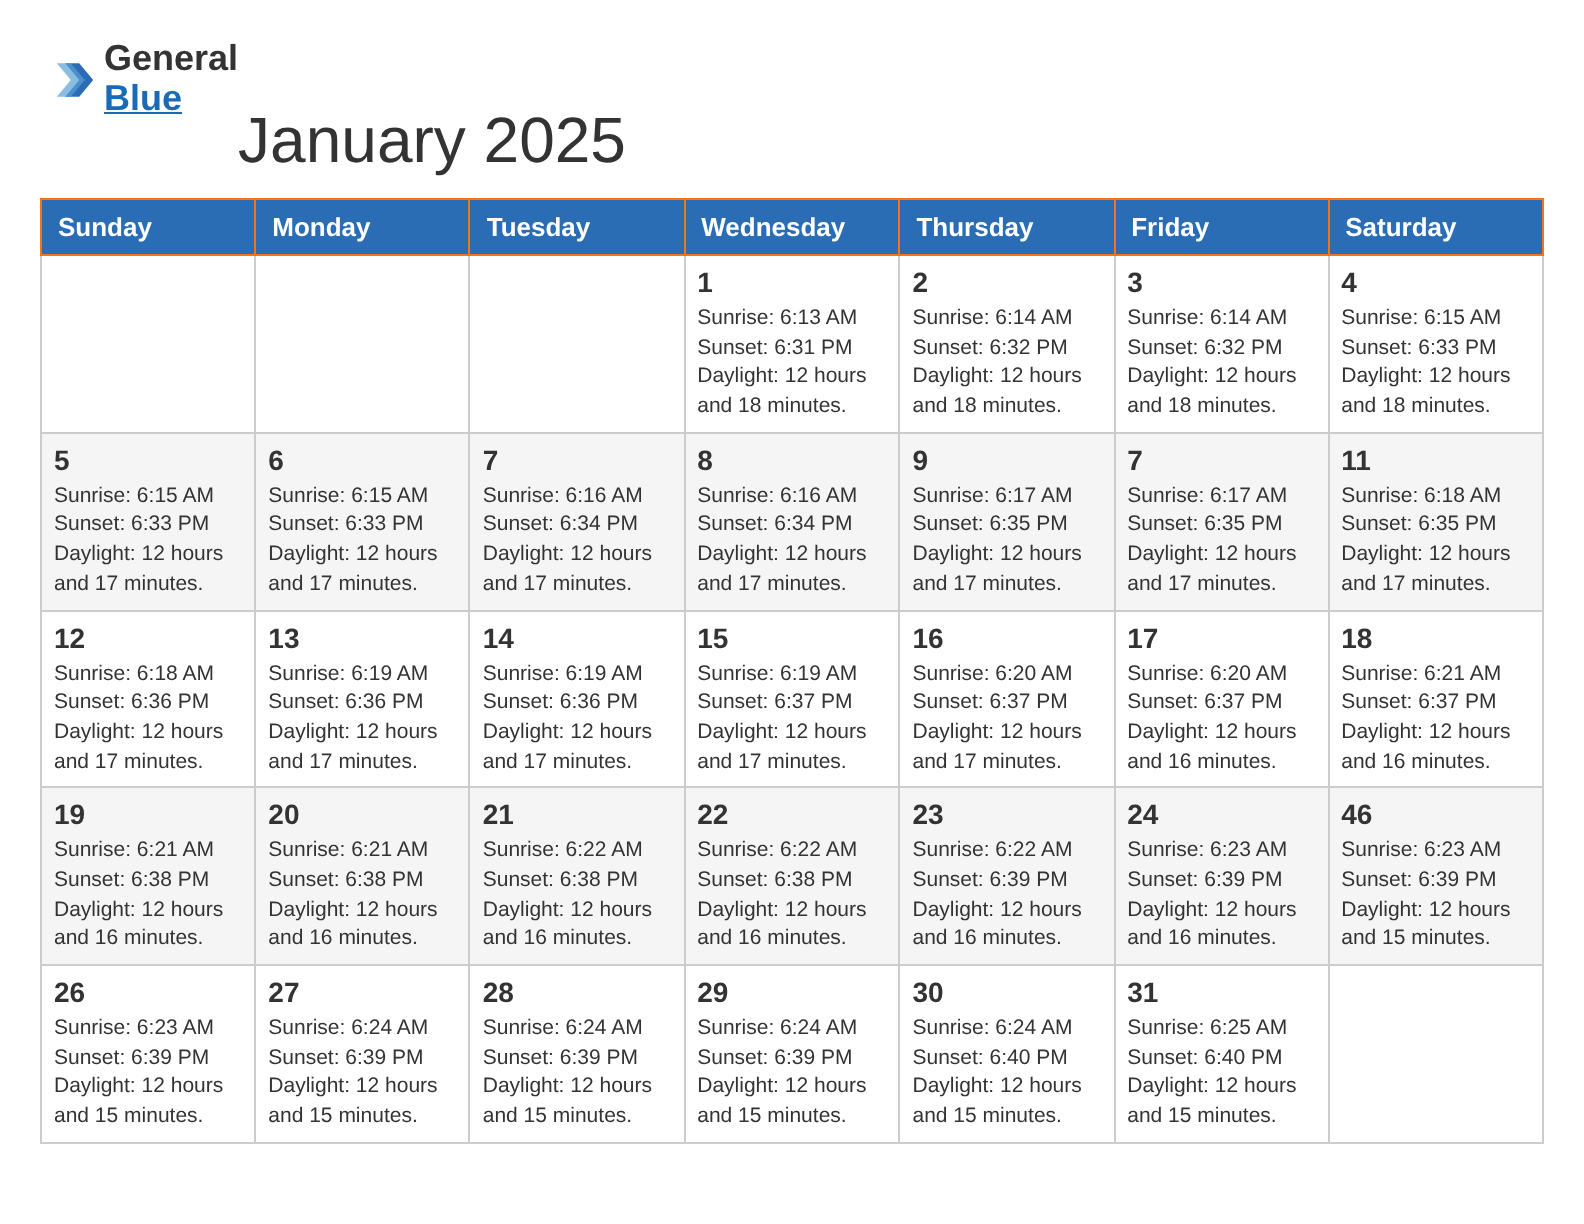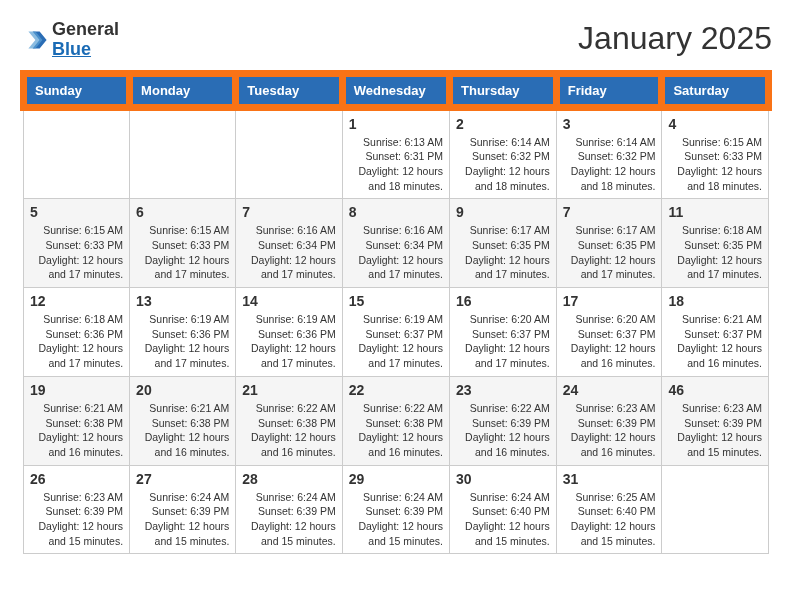--- a/index.html
+++ b/index.html
@@ -5,43 +5,42 @@
     * { box-sizing: border-box; margin: 0; padding: 0; }
     body {
       font-family: Arial, sans-serif;
       background: #fff;
       width: 792px;
       min-height: 612px;
       padding: 20px;
     }
     .header {
       display: flex;
-      justify-content: space-between;
       align-items: flex-start;
       margin-bottom: 10px;
-      gap: 40px;
     }
     .logo {
       display: flex;
       align-items: center;
       gap: 4px;
     }
     .logo-text {
       font-size: 18px;
       font-weight: bold;
       line-height: 1.1;
     }
     .logo-general { color: #333; }
     .logo-blue { color: #1a6bb5; text-decoration: underline; }
     .logo-icon {
       width: 28px;
       height: 28px;
     }
     .title-block {
       text-align: right;
+      margin-top: 32px;
     }
     .month-title {
       font-size: 32px;
       color: #333;
       font-weight: normal;
     }
     .subtitle {
       font-size: 16px;
       color: #333;
     }
@@ -49,21 +48,21 @@
       width: 100%;
       border-collapse: collapse;
       border: 1px solid #ccc;
     }
     .calendar th {
       background-color: #2a6db5;
       color: #fff;
       text-align: left;
       padding: 6px 8px;
       font-size: 13px;
-      border: 7px solid #f97316;
+      border: 1px solid #f97316;
     }
     .calendar td {
       vertical-align: top;
       padding: 5px 6px;
       border: 1px solid #ccc;
       width: 108px;
       min-height: 80px;
       font-size: 11px;
       color: #333;
       background: #fff;
@@ -74,21 +73,20 @@
     .day-number {
       font-size: 14px;
       font-weight: bold;
       margin-bottom: 3px;
       display: block;
     }
     .day-info {
       font-size: 10.5px;
       line-height: 1.4;
       color: #333;
-      text-align: right;
     }
     .empty-cell {
       background: #f9f9f9;
     }
     .calendar tr:nth-child(even) td.empty-cell {
       background: #efefef;
     }
   </style>
 </head>
 <body>

